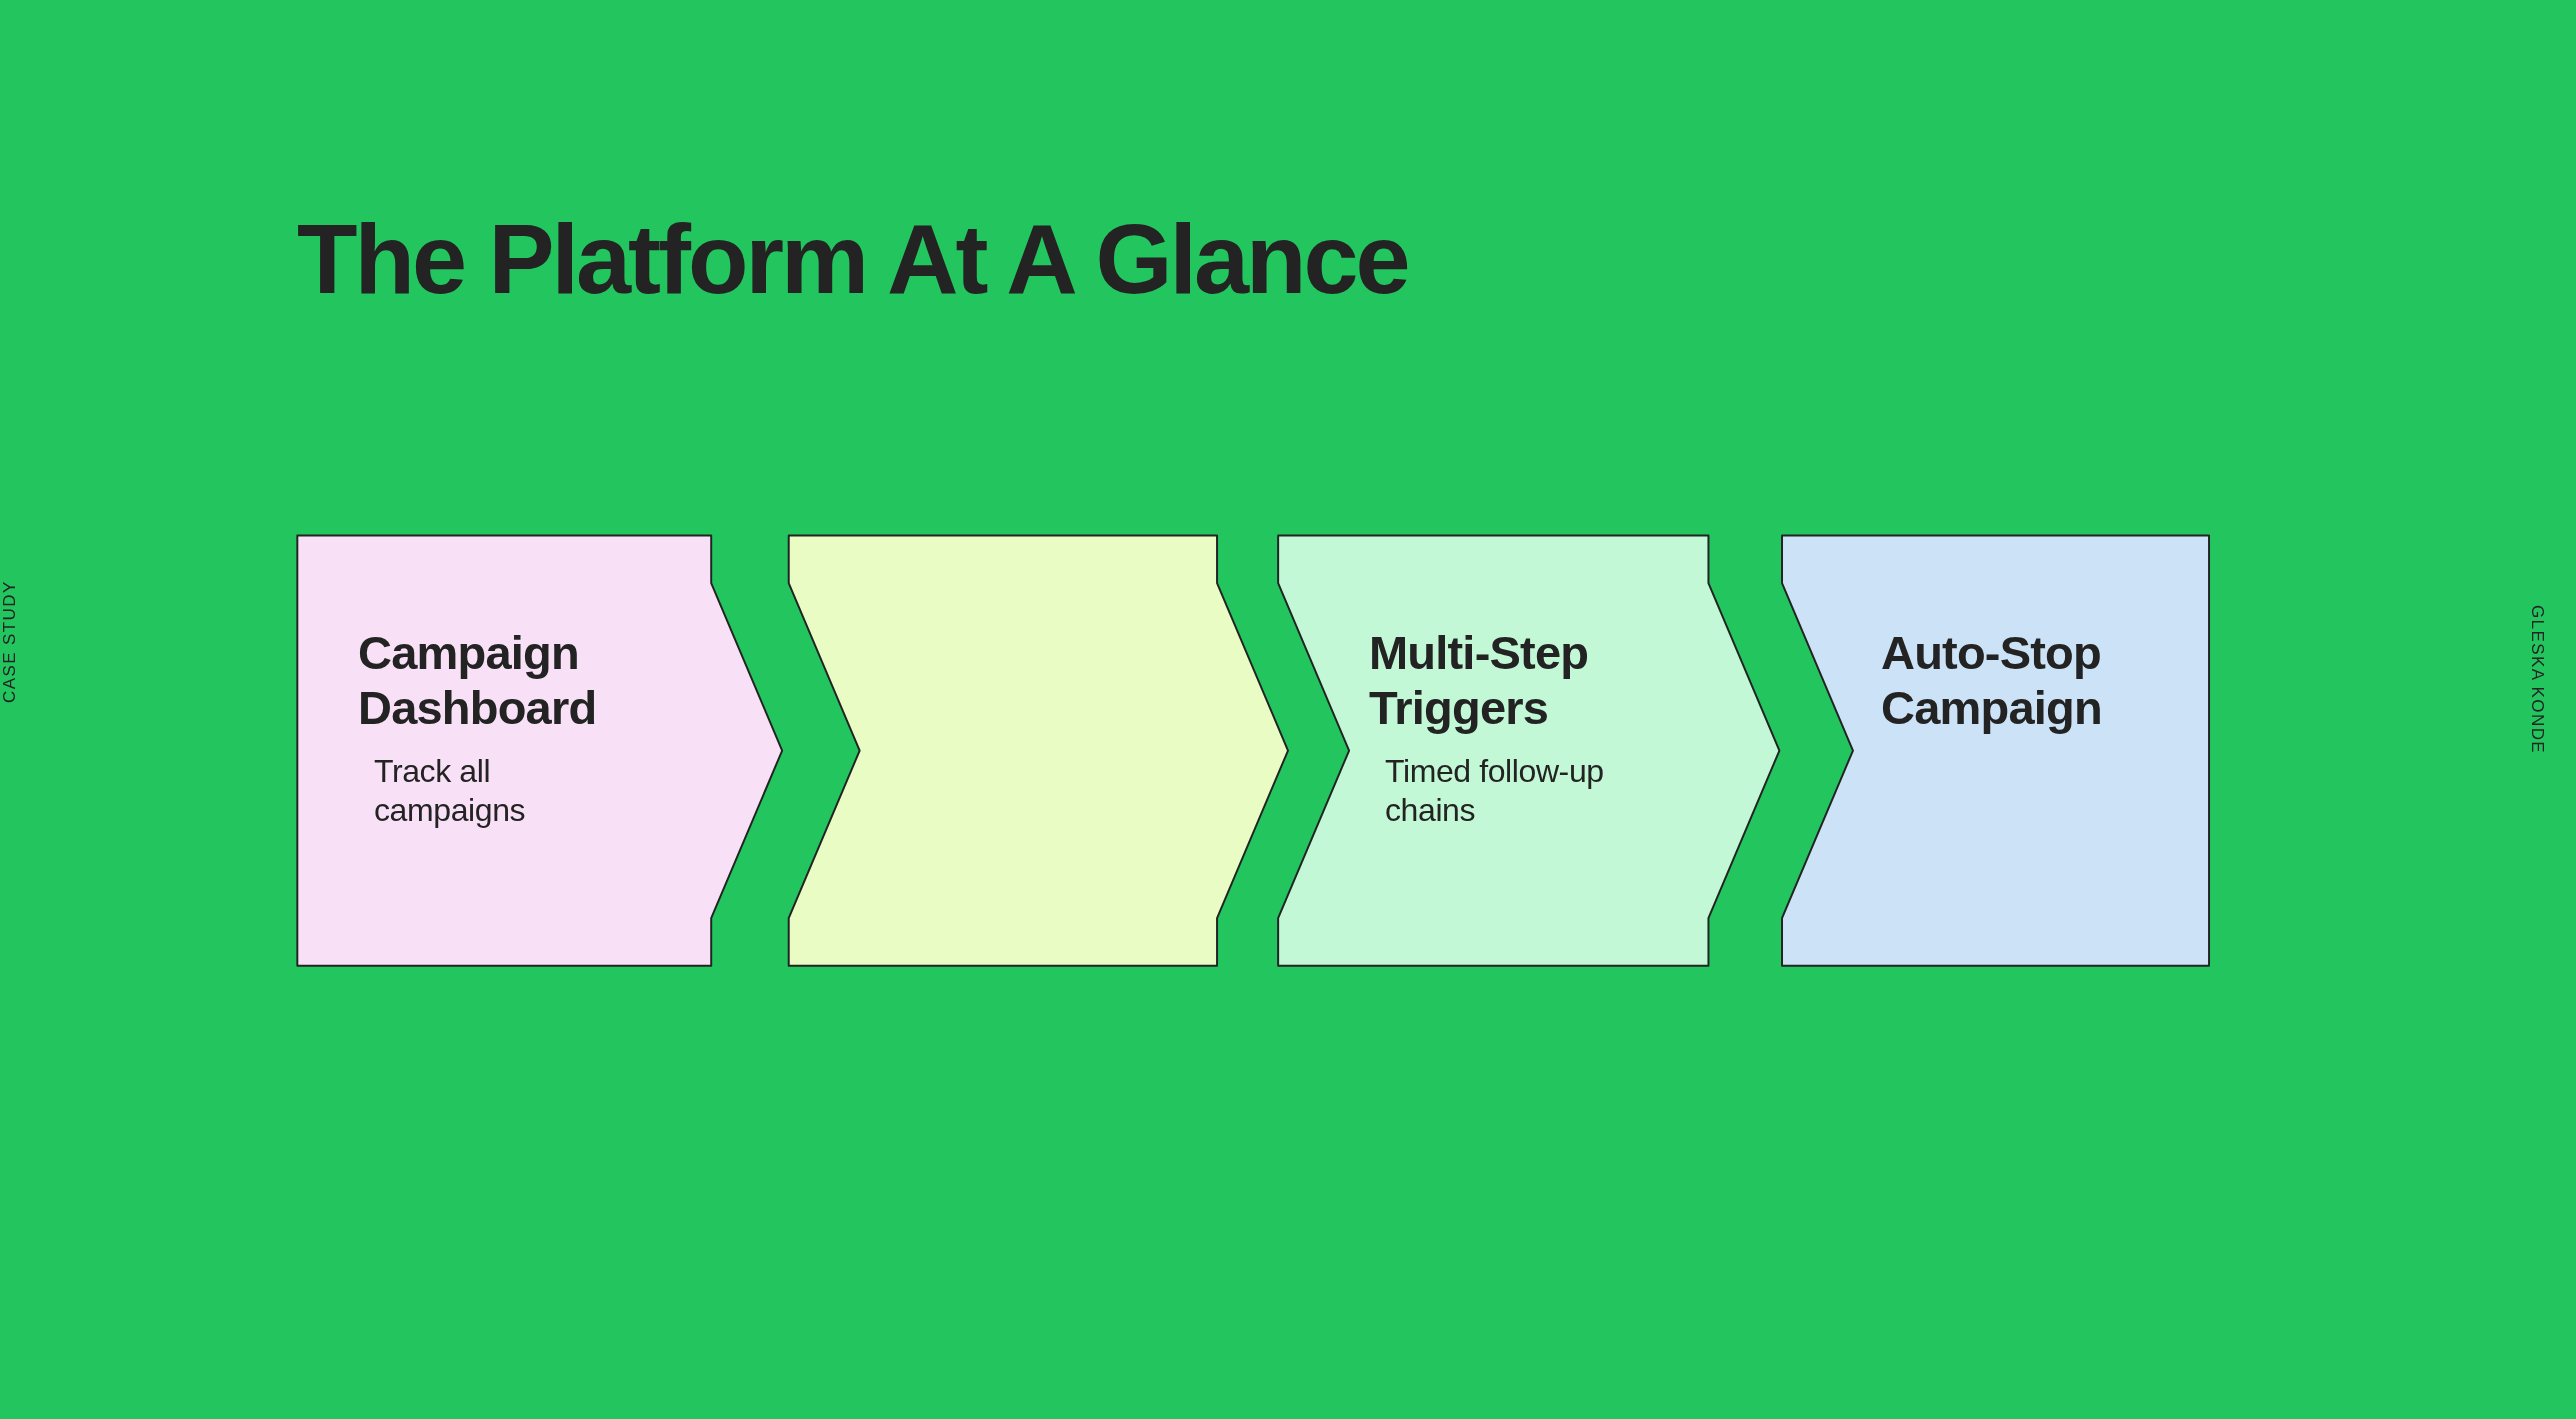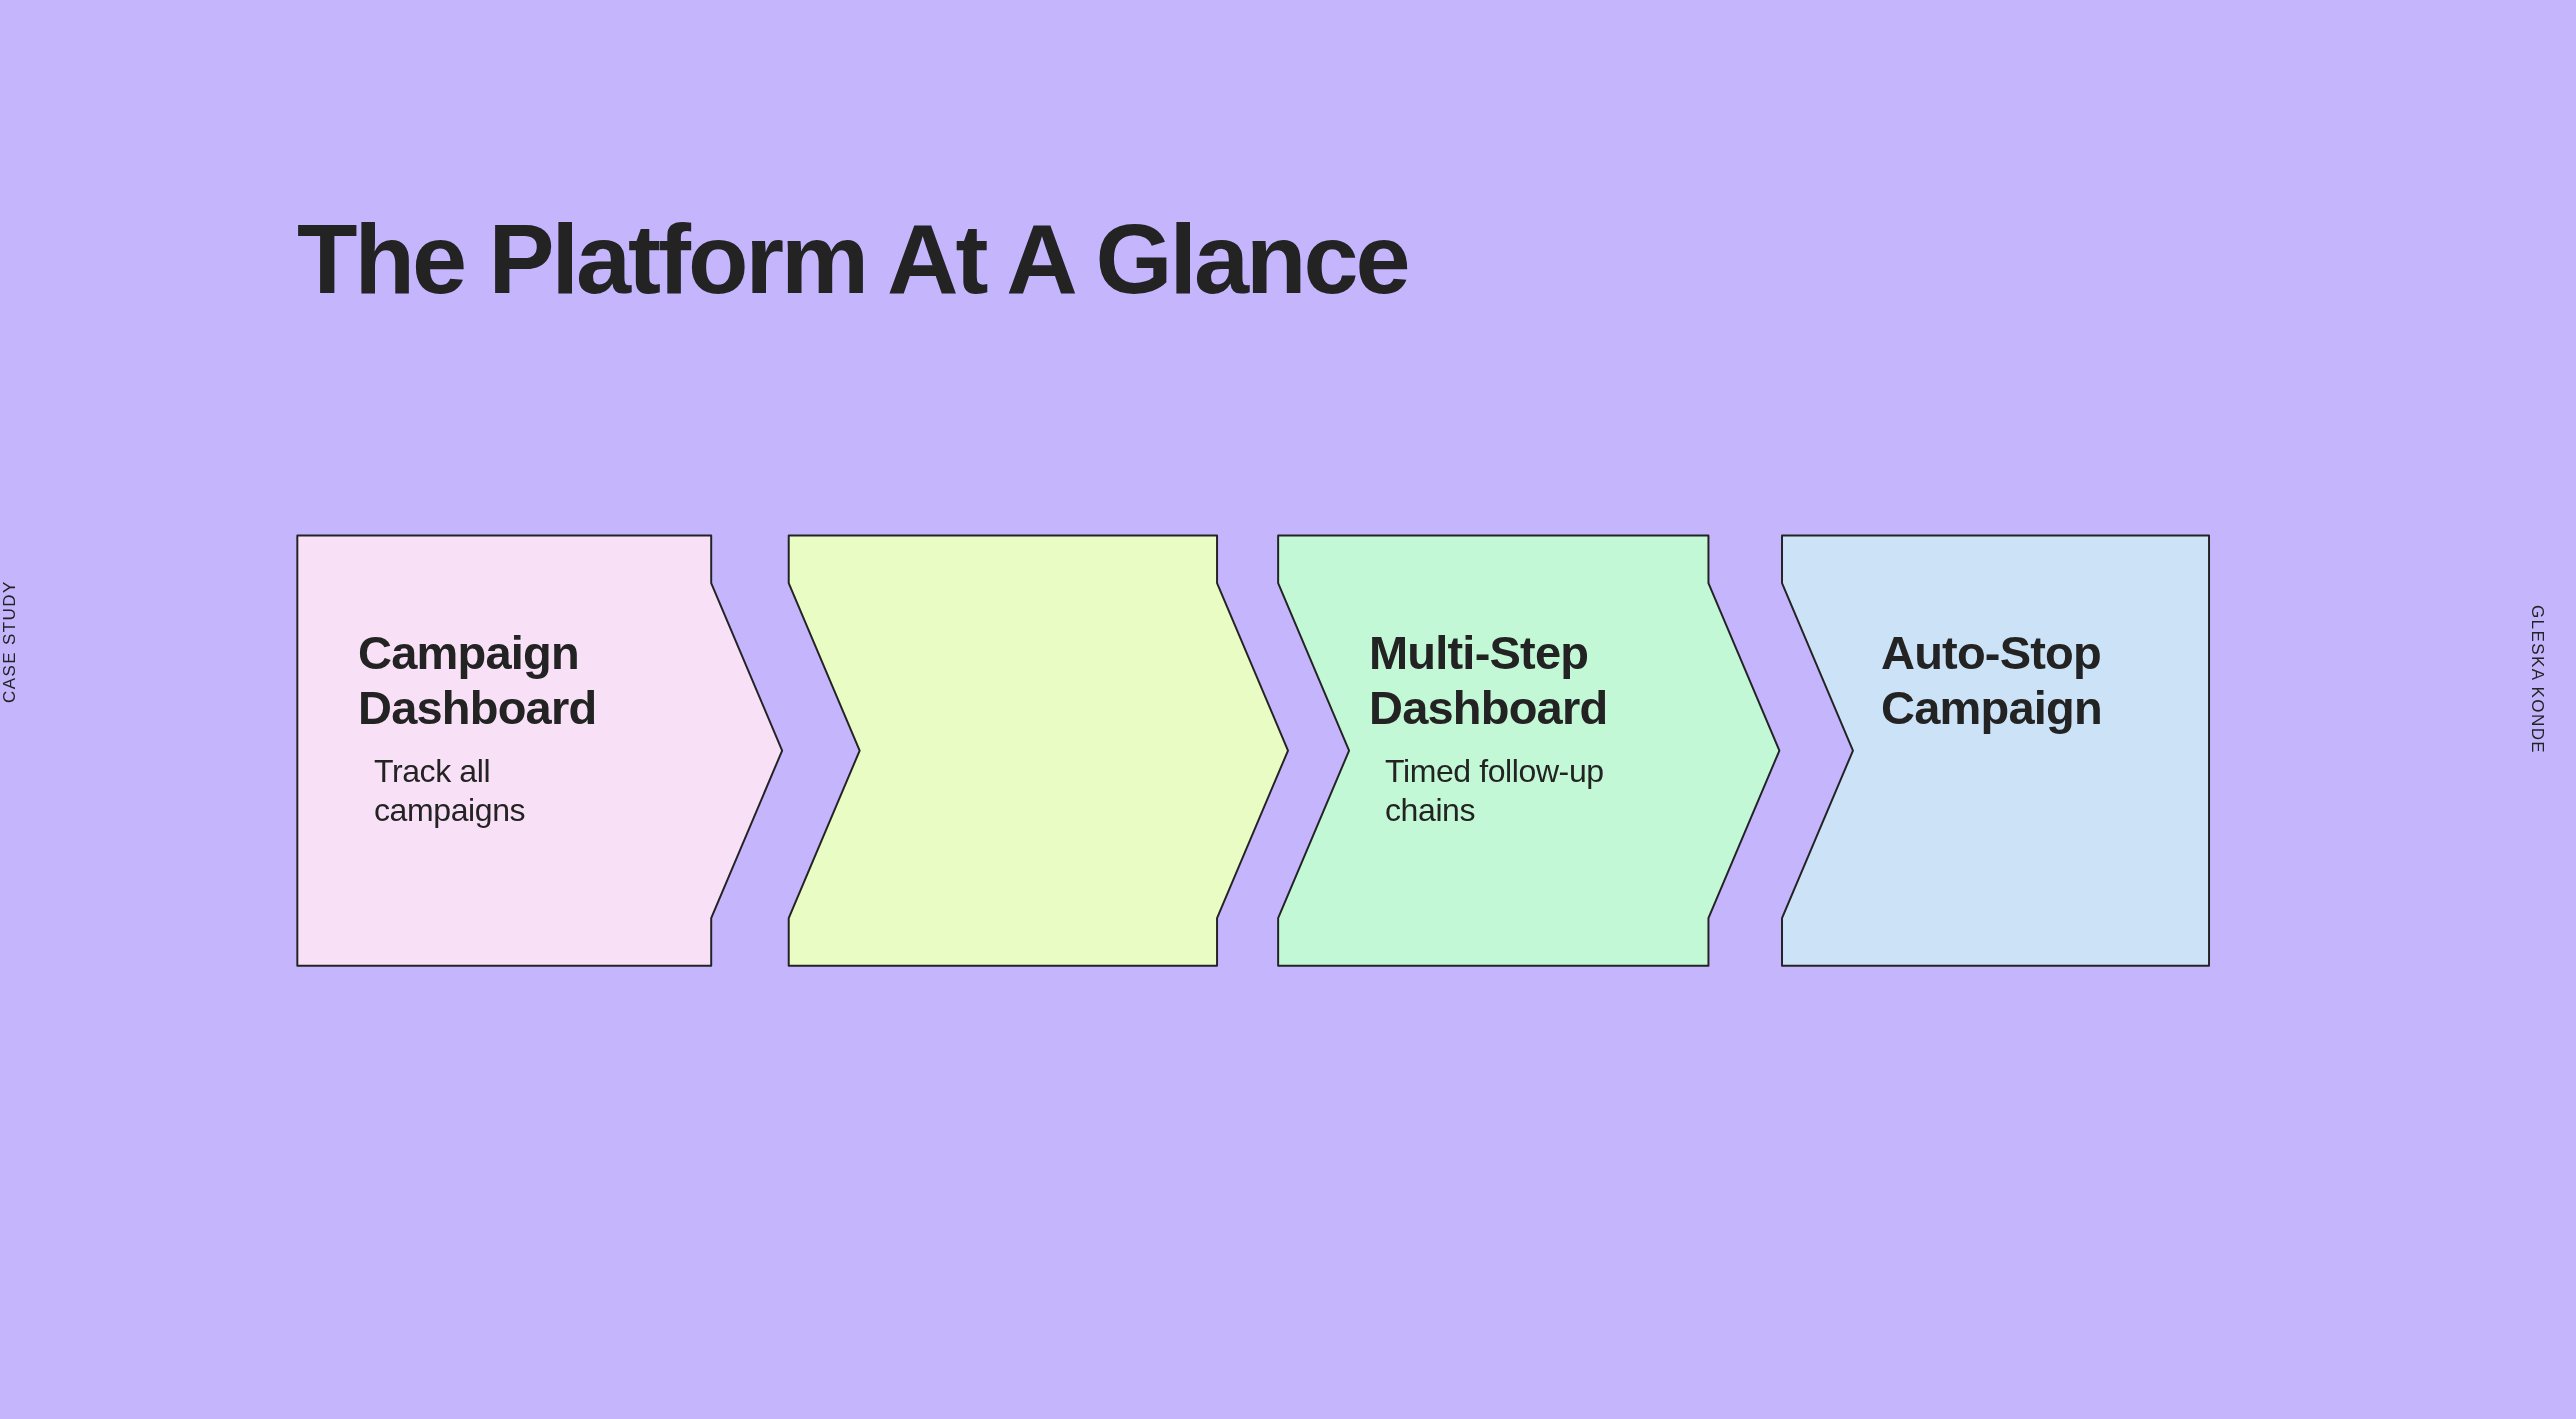--- a/index.html
+++ b/index.html
@@ -12,21 +12,21 @@
     background: #F7F8F1;
     font-family: "Liberation Sans", sans-serif;
     overflow: hidden;
     position: relative;
     -webkit-font-smoothing: antialiased;
   }
 
   #stage {
     position: absolute;
     inset: 0;
-    background: #c4b5fd;
+    background: #22c55e;
   }
 
   
   .page-title {
     position: absolute;
     left: 297px;
     top: 143px;
     font-size: 99px;
     line-height: 1.0;
     font-weight: 800;
@@ -127,21 +127,21 @@
 Dashboard</div>
     <div class="card-desc">Track all
 campaigns</div>
   </div>
 
   <div class="card-text tx2">
   </div>
 
   <div class="card-text tx3">
     <div class="card-title">Multi-Step
-Dashboard</div>
+Triggers</div>
     <div class="card-desc">Timed follow-up
 chains</div>
   </div>
 
   <div class="card-text tx4">
     <div class="card-title">Auto-Stop
 Campaign</div>
   </div>
 
 </div>

